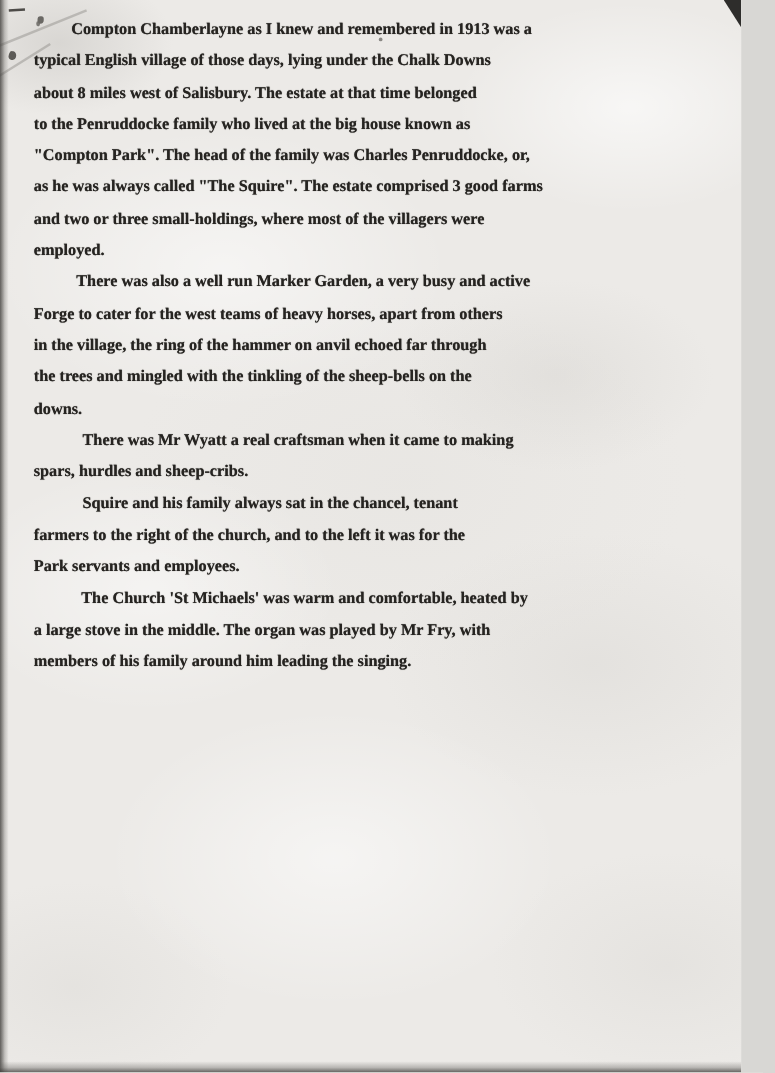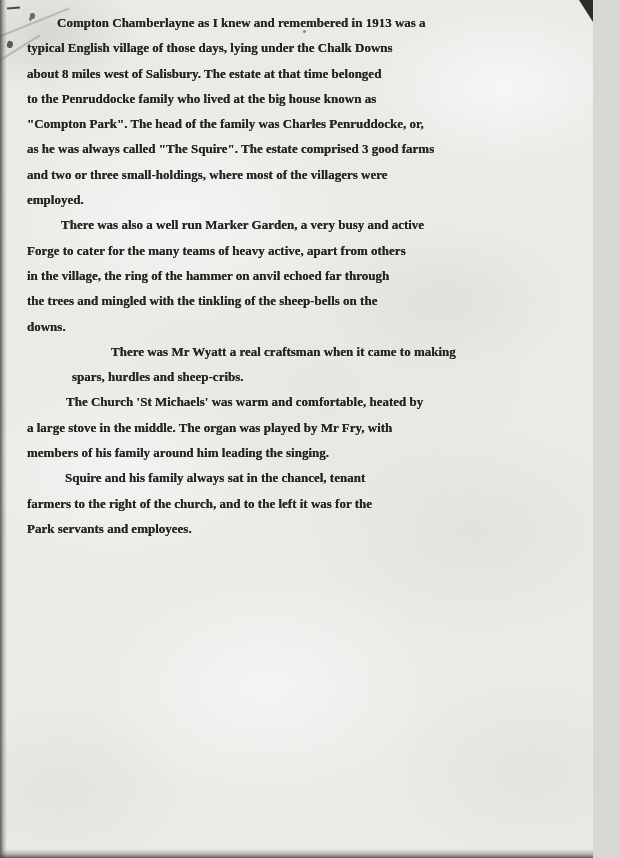--- a/index.html
+++ b/index.html
@@ -38,21 +38,21 @@
     line-height: 25.3px;
     font-weight: 700;
     text-shadow: 0 0 0.6px rgba(40,38,35,0.85);
   }
   .text-block p {
     margin: 0;
     white-space: pre-line;
   }
   .text-block p:nth-of-type(1) { text-indent: 30px; }
   .text-block p:nth-of-type(2) { text-indent: 34px; }
-  .text-block p:nth-of-type(3) { text-indent: 39px; margin-left: 45px; }
+  .text-block p:nth-of-type(3) { text-indent: 39px; }
   .text-block p:nth-of-type(4) { text-indent: 39px; }
   .text-block p:nth-of-type(5) { text-indent: 38px; }
   .text-block p:nth-of-type(6) { text-indent: 47px; }
   .text-block p:nth-of-type(7) { text-indent: 50px; }
 
   
   .edge-left {
     position: absolute; left: 0; top: 0; width: 7px; height: 100%;
     background: linear-gradient(to right,
       rgba(72,70,67,0.85), rgba(120,118,114,0.35) 55%, rgba(150,148,144,0) 100%);
@@ -119,31 +119,31 @@
   <div class="text-block">
     <p>Compton Chamberlayne as I knew and remembered in 1913 was a
 typical English village of those days, lying under the Chalk Downs
 about 8 miles west of Salisbury. The estate at that time belonged
 to the Penruddocke family who lived at the big house known as
 "Compton Park". The head of the family was Charles Penruddocke, or,
 as he was always called "The Squire". The estate comprised 3 good farms
 and two or three small-holdings, where most of the villagers were
 employed.</p>
     <p>There was also a well run Marker Garden, a very busy and active
-Forge to cater for the many teams of heavy active, apart from others
+Forge to cater for the west teams of heavy horses, apart from others
 in the village, the ring of the hammer on anvil echoed far through
 the trees and mingled with the tinkling of the sheep-bells on the
 downs.</p>
     <p>There was Mr Wyatt a real craftsman when it came to making
 spars, hurdles and sheep-cribs.</p>
+    <p>Squire and his family always sat in the chancel, tenant
+farmers to the right of the church, and to the left it was for the
+Park servants and employees.</p>
     <p>The Church 'St Michaels' was warm and comfortable, heated by
 a large stove in the middle. The organ was played by Mr Fry, with
 members of his family around him leading the singing.</p>
-    <p>Squire and his family always sat in the chancel, tenant
-farmers to the right of the church, and to the left it was for the
-Park servants and employees.</p>
   </div>
 
   <div class="edge-left"></div>
   <div class="edge-bottom"></div>
   <div class="corner-dark"></div>
 
 </div>
 
 </body></html>

